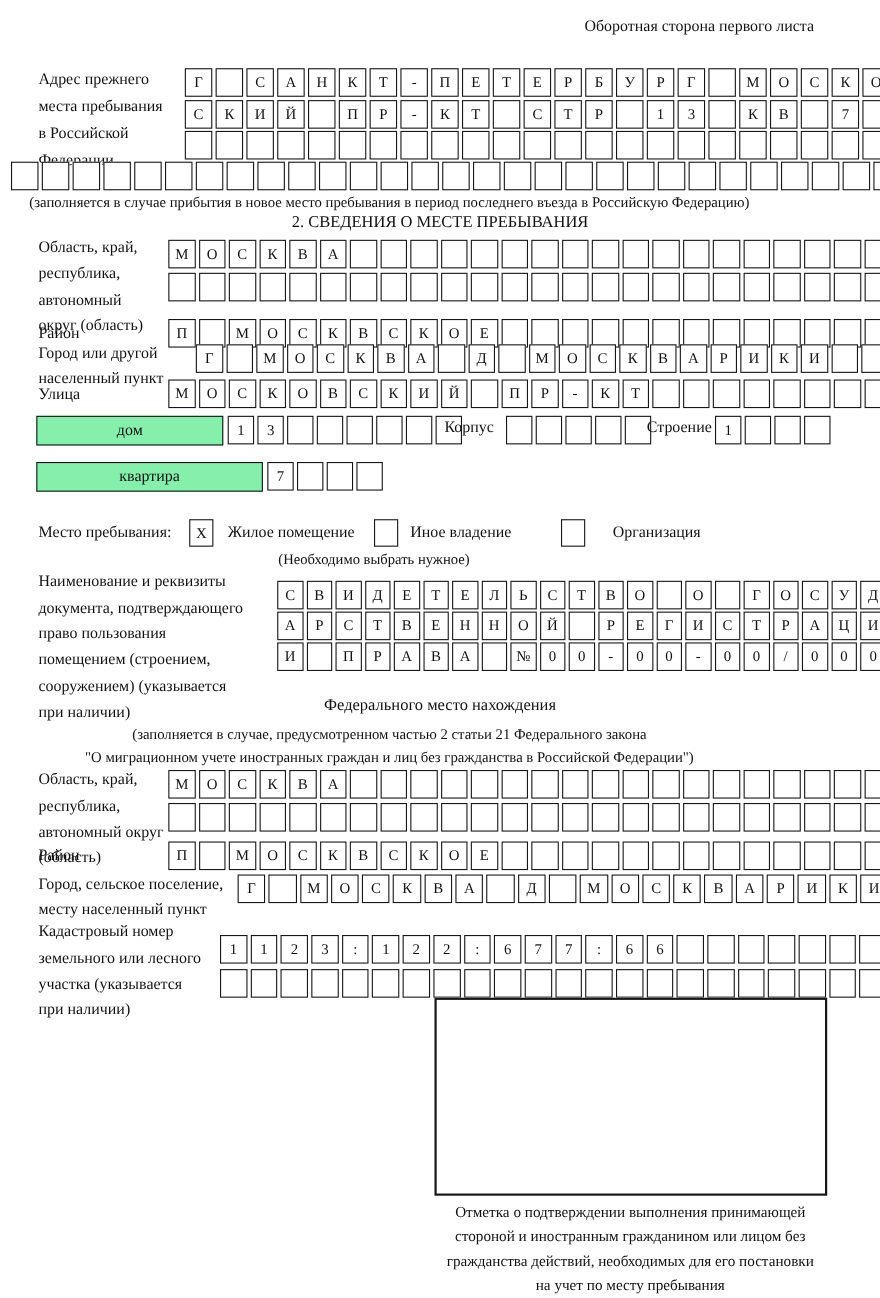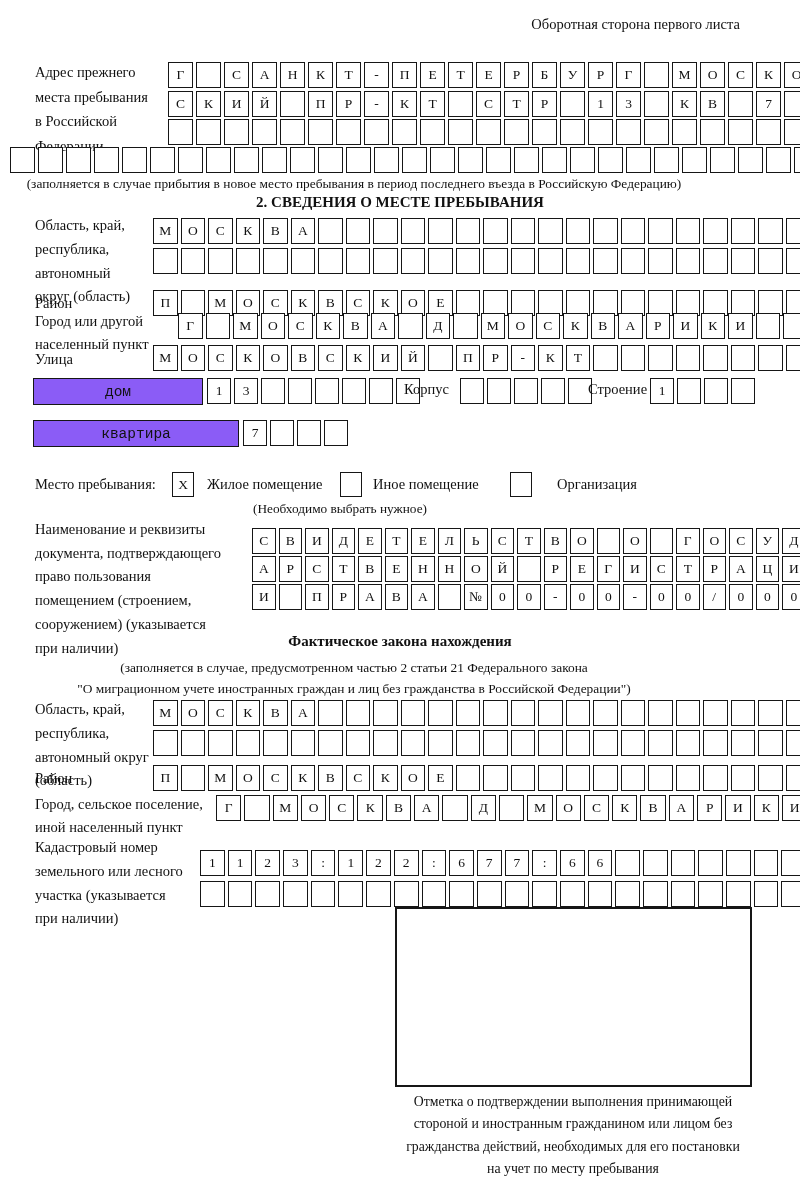--- a/index.html
+++ b/index.html
@@ -4,30 +4,30 @@
 <style>
   html,body{margin:0;padding:0;background:#fff;}
   #page{
     position:relative;width:800px;height:1180px;background:#fff;
     font-family:"Liberation Serif","DejaVu Serif",serif;color:#111;overflow:hidden;
   }
   .lbl{position:absolute;font-size:14.5px;line-height:23.8px;white-space:pre-line;}
   .lbl2{line-height:22.5px;}
   .cap{position:absolute;font-size:13.3px;white-space:nowrap;}
   .cnote{position:absolute;left:0;width:708px;text-align:center;font-size:13.4px;white-space:pre-line;}
-  .title{position:absolute;left:0;width:800px;text-align:center;font-weight:bold;font-size:15px;}
+  .title{position:absolute;left:0;width:800px;text-align:center;font-weight:normal;font-size:15px;}
   .cellrow{position:absolute;display:flex;gap:3px;}
   .cell{
     flex:0 0 var(--cw,23px);width:var(--cw,23px);height:24px;
     border:1.5px solid #161616;display:flex;align-items:center;justify-content:center;
     font-size:13.5px;background:#fff;
   }
   .widebox{
     position:absolute;height:25px;border:1.5px solid #161616;
-    display:flex;align-items:center;justify-content:center;font-size:14.5px;background:#8b5cf6;font-family:Liberation Mono, monospace;
+    display:flex;align-items:center;justify-content:center;font-size:14.5px;background:#86efac;
   }
   .inlbl{position:absolute;font-size:14.5px;white-space:nowrap;}
   .chk{
     position:absolute;width:20px;height:23px;border:1.5px solid #161616;
     display:flex;align-items:center;justify-content:center;font-size:13.5px;background:#fff;
   }
   .backnote{position:absolute;left:300px;top:16px;width:440px;text-align:right;font-size:14.5px;}
   .stampbox{position:absolute;left:395px;top:907px;width:353px;height:176px;border:2px solid #161616;background:#fff;}
   .stampcap{position:absolute;left:330px;top:1091px;width:486px;text-align:center;font-size:13.8px;line-height:22.3px;white-space:pre-line;}
 </style>
@@ -325,21 +325,21 @@
       <span class="cell">7</span>
       <span class="cell"></span>
       <span class="cell"></span>
       <span class="cell"></span>
     </div>
 
   <div class="inlbl" style="left:35px;top:476px">Место пребывания:</div>
   <div class="chk" style="left:172px;top:472px">X</div>
   <div class="inlbl" style="left:207px;top:476px">Жилое помещение</div>
   <div class="chk" style="left:340px;top:472px"></div>
-  <div class="inlbl" style="left:373px;top:476px">Иное помещение</div>
+  <div class="inlbl" style="left:373px;top:476px">Иное владение</div>
   <div class="chk" style="left:510px;top:472px"></div>
   <div class="inlbl" style="left:557px;top:476px">Организация</div>
   <div class="cap" style="left:140px;top:501px;width:400px;text-align:center;white-space:nowrap">(Необходимо выбрать нужное)</div>
 
   <div class="lbl" style="left:35px;top:518px;line-height:23.7px">Наименование и реквизиты
 документа, подтверждающего
 право пользования
 помещением (строением,
 сооружением) (указывается
 при наличии)</div>
@@ -406,21 +406,21 @@
       <span class="cell">0</span>
       <span class="cell">-</span>
       <span class="cell">0</span>
       <span class="cell">0</span>
       <span class="cell">/</span>
       <span class="cell">0</span>
       <span class="cell">0</span>
       <span class="cell">0</span>
     </div>
 
-  <div class="title" style="top:633px">Фактическое закона нахождения</div>
+  <div class="title" style="top:633px">Федерального место нахождения</div>
   <div class="cnote" style="top:657px;line-height:21px">(заполняется в случае, предусмотренном частью 2 статьи 21 Федерального закона
 "О миграционном учете иностранных граждан и лиц без гражданства в Российской Федерации")</div>
 
   <div class="lbl" style="left:35px;top:698px">Область, край,
 республика,
 автономный округ
 (область)</div>
   <div class="cellrow" style="left:153px;top:700px;--cw:22.5px">
       <span class="cell">М</span>
       <span class="cell">О</span>
@@ -496,21 +496,21 @@
       <span class="cell"></span>
       <span class="cell"></span>
       <span class="cell"></span>
       <span class="cell"></span>
       <span class="cell"></span>
       <span class="cell"></span>
       <span class="cell"></span>
     </div>
 
   <div class="lbl lbl2" style="left:35px;top:793px">Город, сельское поселение,
-иной населенный пункт</div>
+месту населенный пункт</div>
   <div class="cellrow" style="left:216px;top:795px;--cw:23.3px">
       <span class="cell">Г</span>
       <span class="cell"></span>
       <span class="cell">М</span>
       <span class="cell">О</span>
       <span class="cell">С</span>
       <span class="cell">К</span>
       <span class="cell">В</span>
       <span class="cell">А</span>
       <span class="cell"></span>

